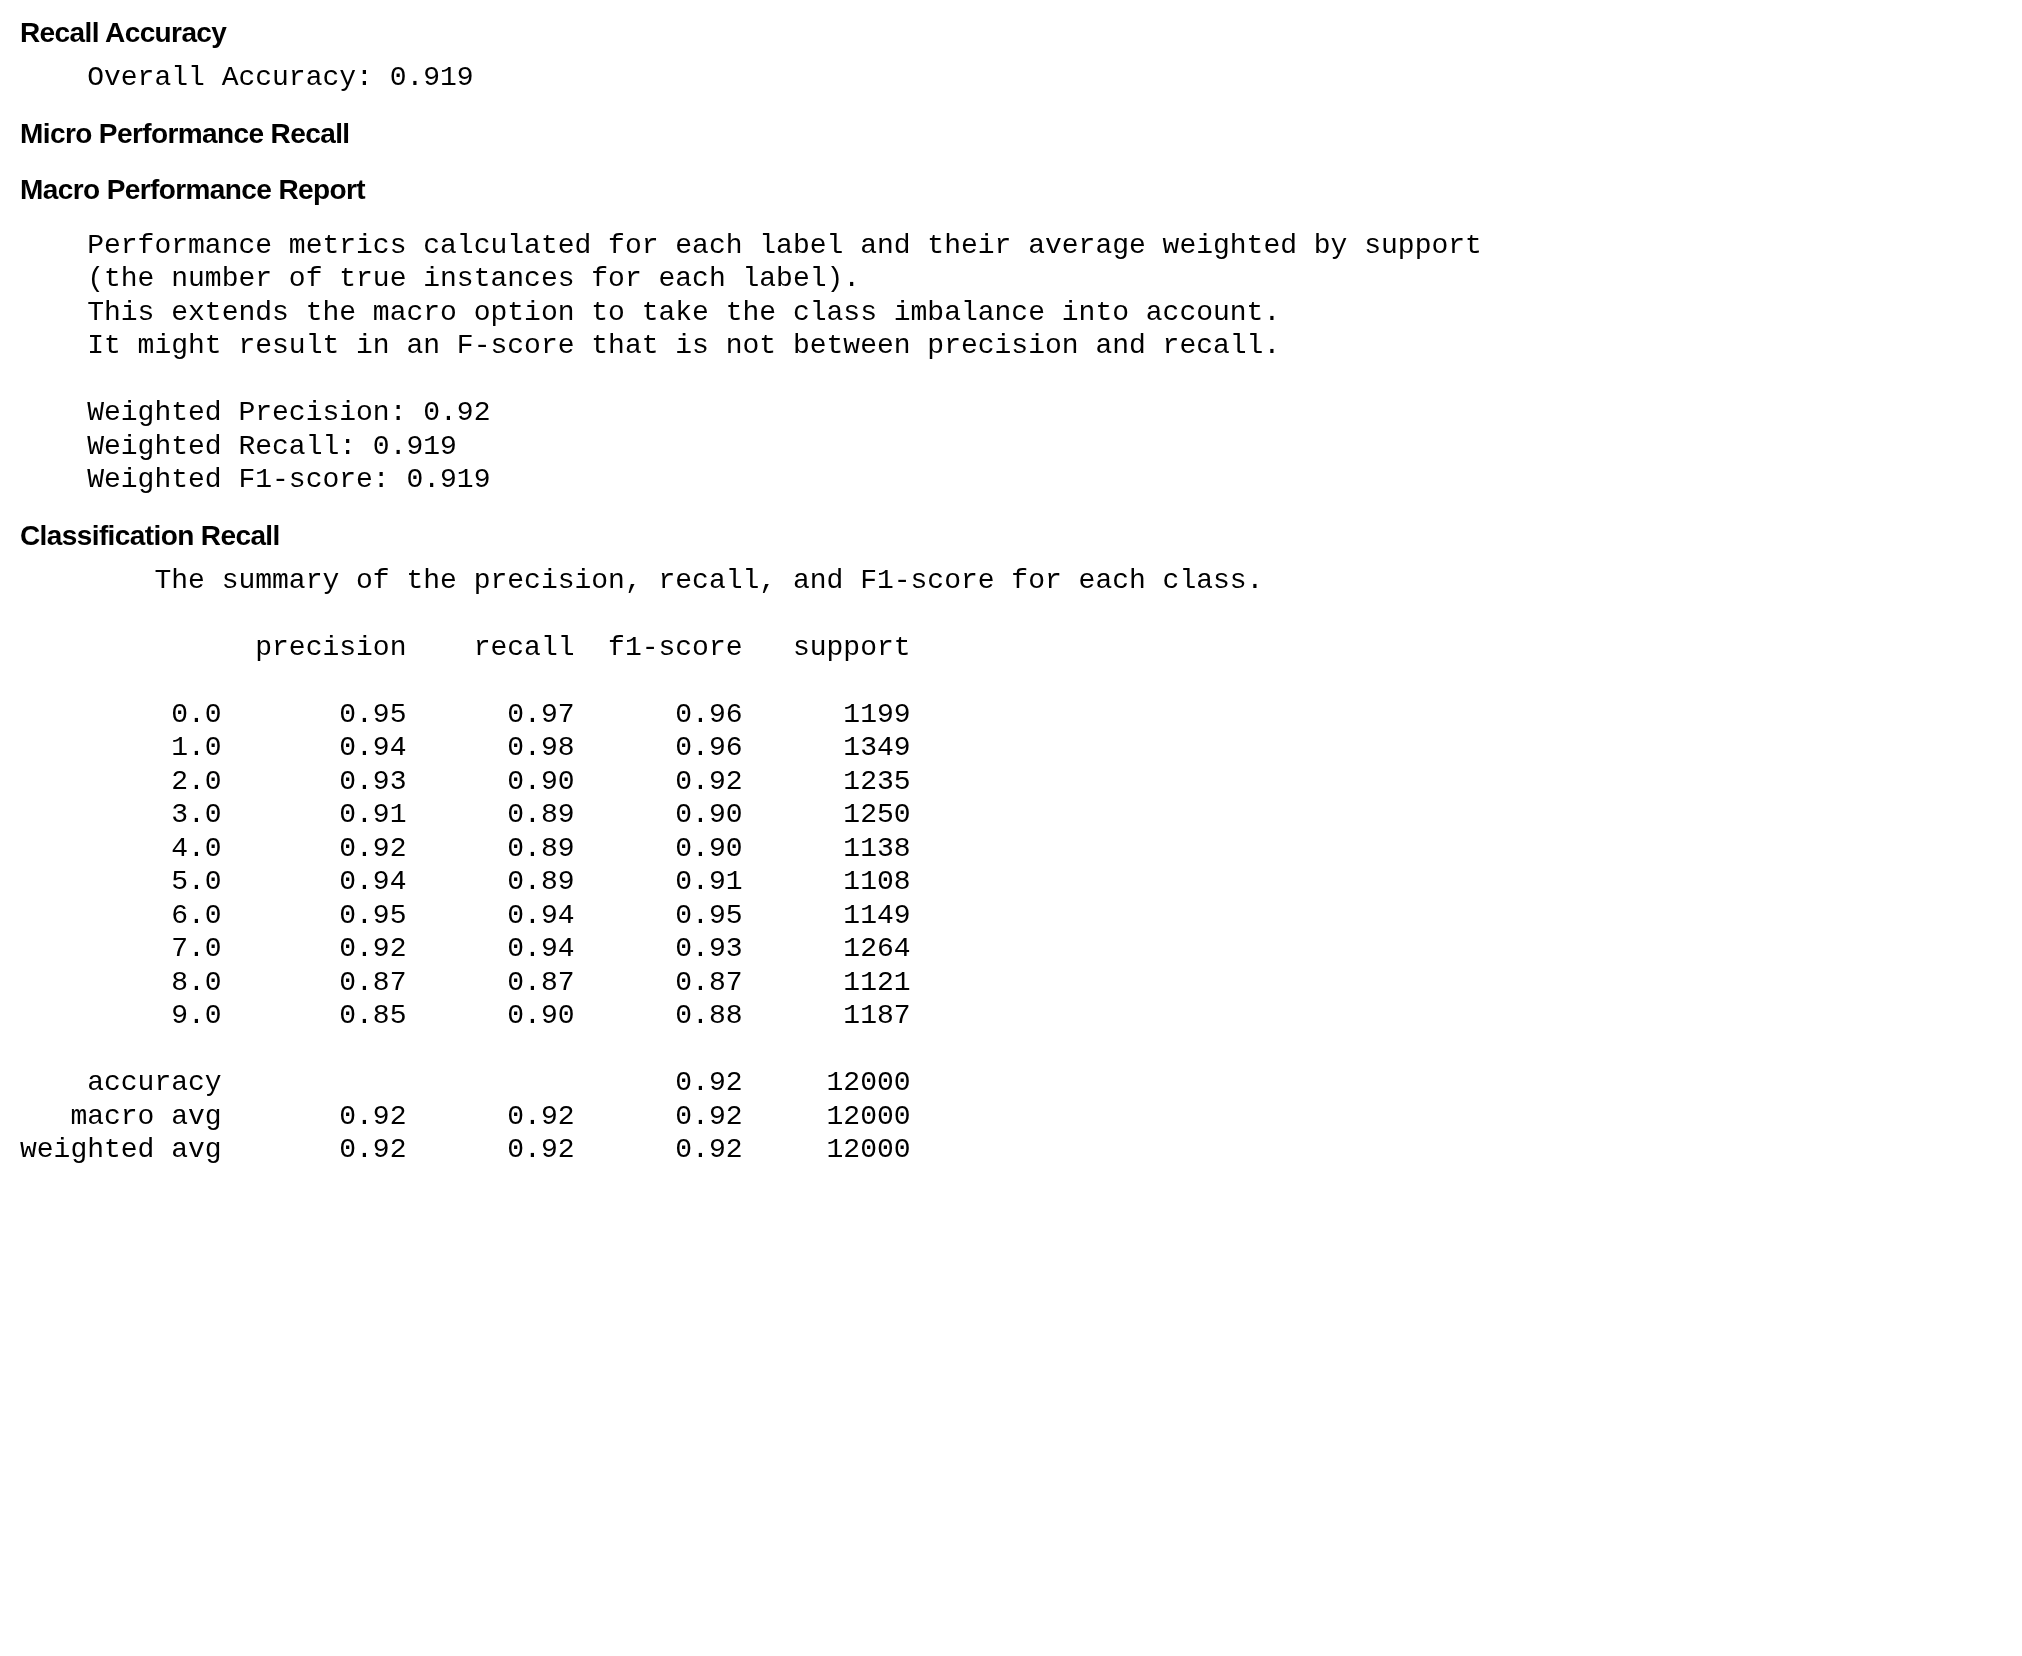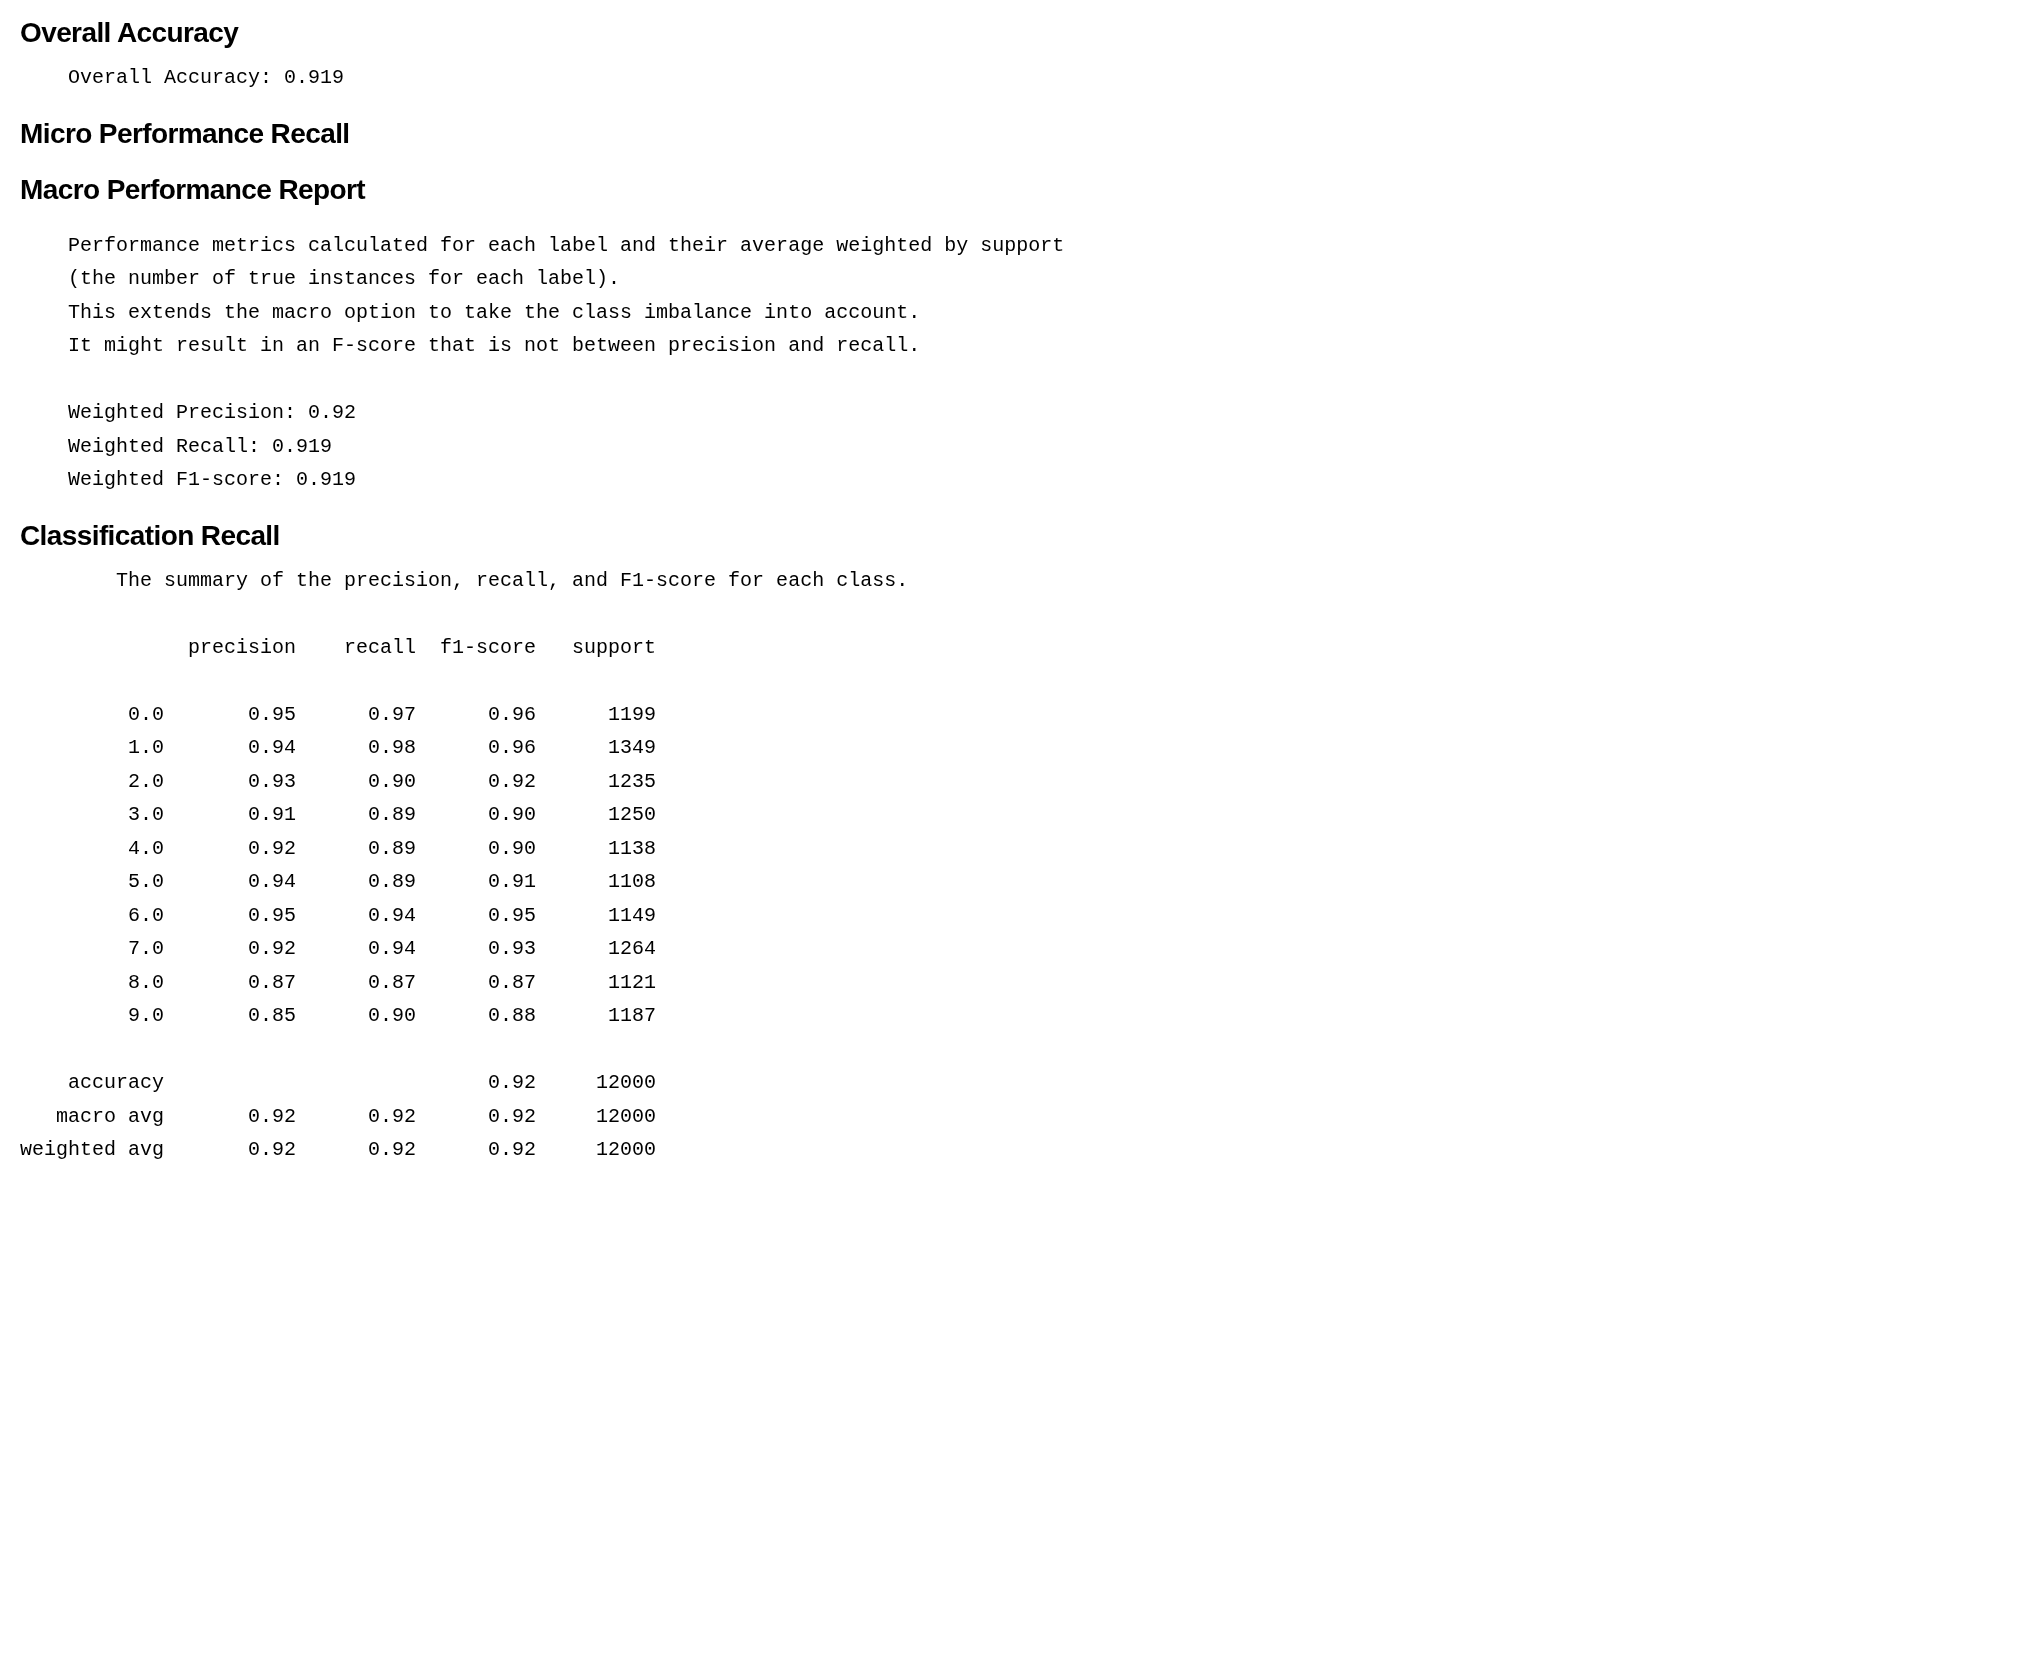--- a/index.html
+++ b/index.html
@@ -22,34 +22,34 @@
     font-family: "Liberation Sans", sans-serif;
     font-weight: 700;
     font-size: 28px;
     line-height: 34px;
     letter-spacing: -0.6px;
     color: #000000;
   }
   pre {
     margin: 11px 0 0 0;
     font-family: "Liberation Mono", monospace;
-    font-size: 20px;
+    font-size: 28px;
     line-height: 33.5px;
     white-space: pre;
     font-variant-ligatures: none;
     color: #000000;
   }
 </style>
 </head>
 <body>
 
 <main>
 
   <section>
-    <h2>Overall Accuracy</h2>
+    <h2>Recall Accuracy</h2>
     <pre>    Overall Accuracy: 0.919</pre>
   </section>
 
   <section>
     <h2>Micro Performance Recall</h2>
   </section>
 
   <section>
     <h2>Macro Performance Report</h2>
   </section>

